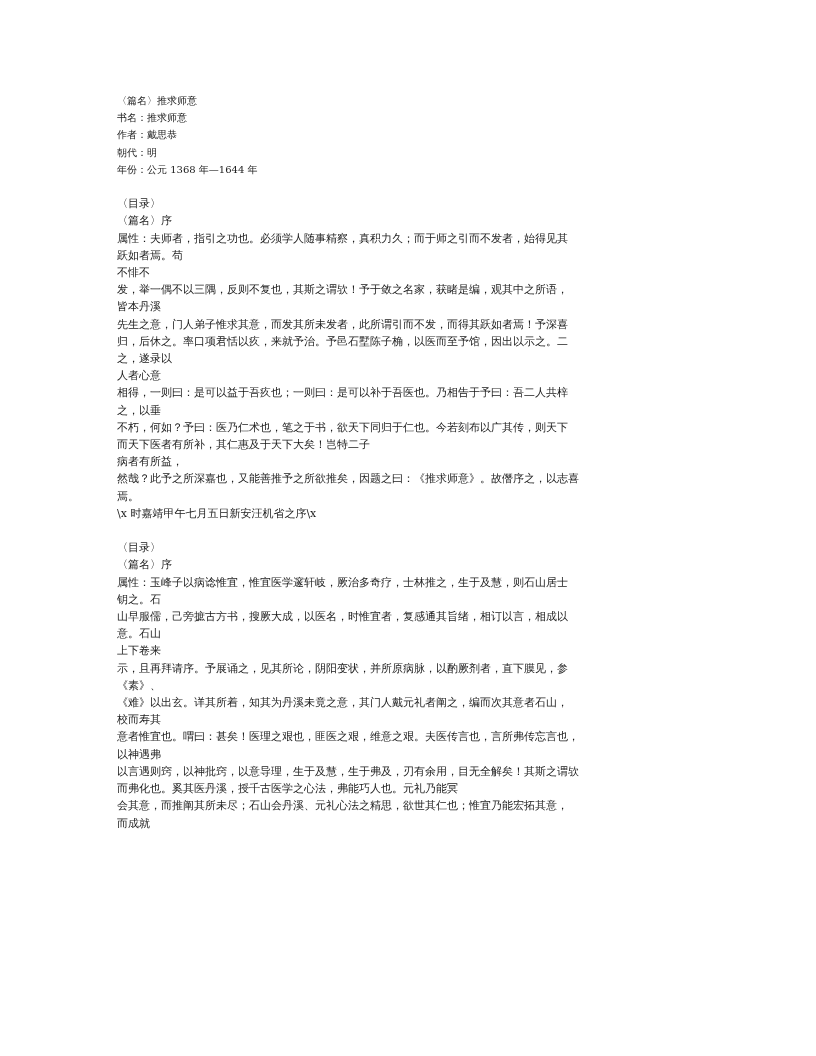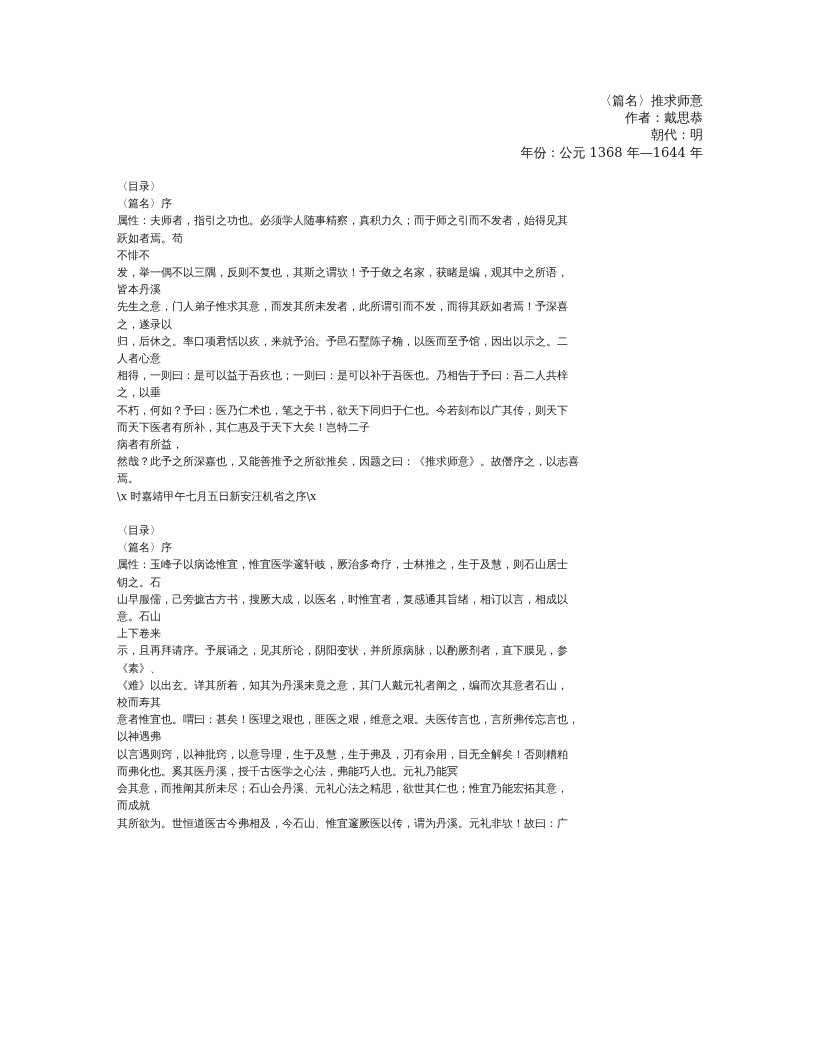--- a/index.html
+++ b/index.html
@@ -33,49 +33,49 @@
     white-space: pre-wrap;
     word-break: break-all;
     letter-spacing: 0px;
     min-height: 17.2px;
   }
   .blank {
     height: 17.2px;
     line-height: 17.2px;
   }
   .meta-line {
-    font-size: 13px;
+    font-size: 10px;
     line-height: 17.2px;
-    text-align: right;
   }
 </style>
 </head>
 <body>
 
 <div class="page">
   <div class="doc-body">
 
     <div class="meta-line">〈篇名〉推求师意</div>
+    <div class="meta-line">书名：推求师意</div>
     <div class="meta-line">作者：戴思恭</div>
     <div class="meta-line">朝代：明</div>
     <div class="meta-line">年份：公元 1368 年—1644 年</div>
 
     <div class="blank"></div>
 
     <div>
       <div class="line">〈目录〉</div>
       <div class="line">〈篇名〉序</div>
       <div class="line">属性：夫师者，指引之功也。必须学人随事精察，真积力久；而于师之引而不发者，始得见其</div>
       <div class="line">跃如者焉。苟</div>
       <div class="line">不悱不</div>
       <div class="line">发，举一偶不以三隅，反则不复也，其斯之谓欤！予于敛之名家，获睹是编，观其中之所语，</div>
       <div class="line">皆本丹溪</div>
       <div class="line">先生之意，门人弟子惟求其意，而发其所未发者，此所谓引而不发，而得其跃如者焉！予深喜</div>
+      <div class="line">归，后休之。率口项君恬以疚，来就予治。予邑石墅陈子桷，以医而至予馆，因出以示之。二</div>
       <div class="line">之，遂录以</div>
-      <div class="line">归，后休之。率口项君恬以疚，来就予治。予邑石墅陈子桷，以医而至予馆，因出以示之。二</div>
       <div class="line">人者心意</div>
       <div class="line">相得，一则曰：是可以益于吾疚也；一则曰：是可以补于吾医也。乃相告于予曰：吾二人共梓</div>
       <div class="line">之，以垂</div>
       <div class="line">不朽，何如？予曰：医乃仁术也，笔之于书，欲天下同归于仁也。今若刻布以广其传，则天下</div>
       <div class="line">而天下医者有所补，其仁惠及于天下大矣！岂特二子</div>
       <div class="line">病者有所益，</div>
       <div class="line">然哉？此予之所深嘉也，又能善推予之所欲推矣，因题之曰：《推求师意》。故僭序之，以志喜</div>
       <div class="line">焉。</div>
       <div class="line">\x 时嘉靖甲午七月五日新安汪机省之序\x</div>
     </div>
@@ -89,21 +89,20 @@
       <div class="line">钥之。石</div>
       <div class="line">山早服儒，己旁摭古方书，搜厥大成，以医名，时惟宜者，复感通其旨绪，相订以言，相成以</div>
       <div class="line">意。石山</div>
       <div class="line">上下卷来</div>
       <div class="line">示，且再拜请序。予展诵之，见其所论，阴阳变状，并所原病脉，以酌厥剂者，直下膜见，参</div>
       <div class="line">《素》、</div>
       <div class="line">《难》以出玄。详其所着，知其为丹溪未竟之意，其门人戴元礼者阐之，编而次其意者石山，</div>
       <div class="line">校而寿其</div>
       <div class="line">意者惟宜也。喟曰：甚矣！医理之艰也，匪医之艰，维意之艰。夫医传言也，言所弗传忘言也，</div>
       <div class="line">以神遇弗</div>
-      <div class="line">以言遇则窍，以神批窍，以意导理，生于及慧，生于弗及，刃有余用，目无全解矣！否则糟粕</div>
+      <div class="line">以言遇则窍，以神批窍，以意导理，生于及慧，生于弗及，刃有余用，目无全解矣！其斯之谓欤</div>
       <div class="line">而弗化也。奚其医丹溪，授千古医学之心法，弗能巧人也。元礼乃能冥</div>
       <div class="line">会其意，而推阐其所未尽；石山会丹溪、元礼心法之精思，欲世其仁也；惟宜乃能宏拓其意，</div>
       <div class="line">而成就</div>
-      <div class="line">其所欲为。世恒道医古今弗相及，今石山、惟宜邃厥医以传，谓为丹溪。元礼非欤！故曰：广</div>
     </div>
 
   </div>
 </div>
 
 </body></html>

